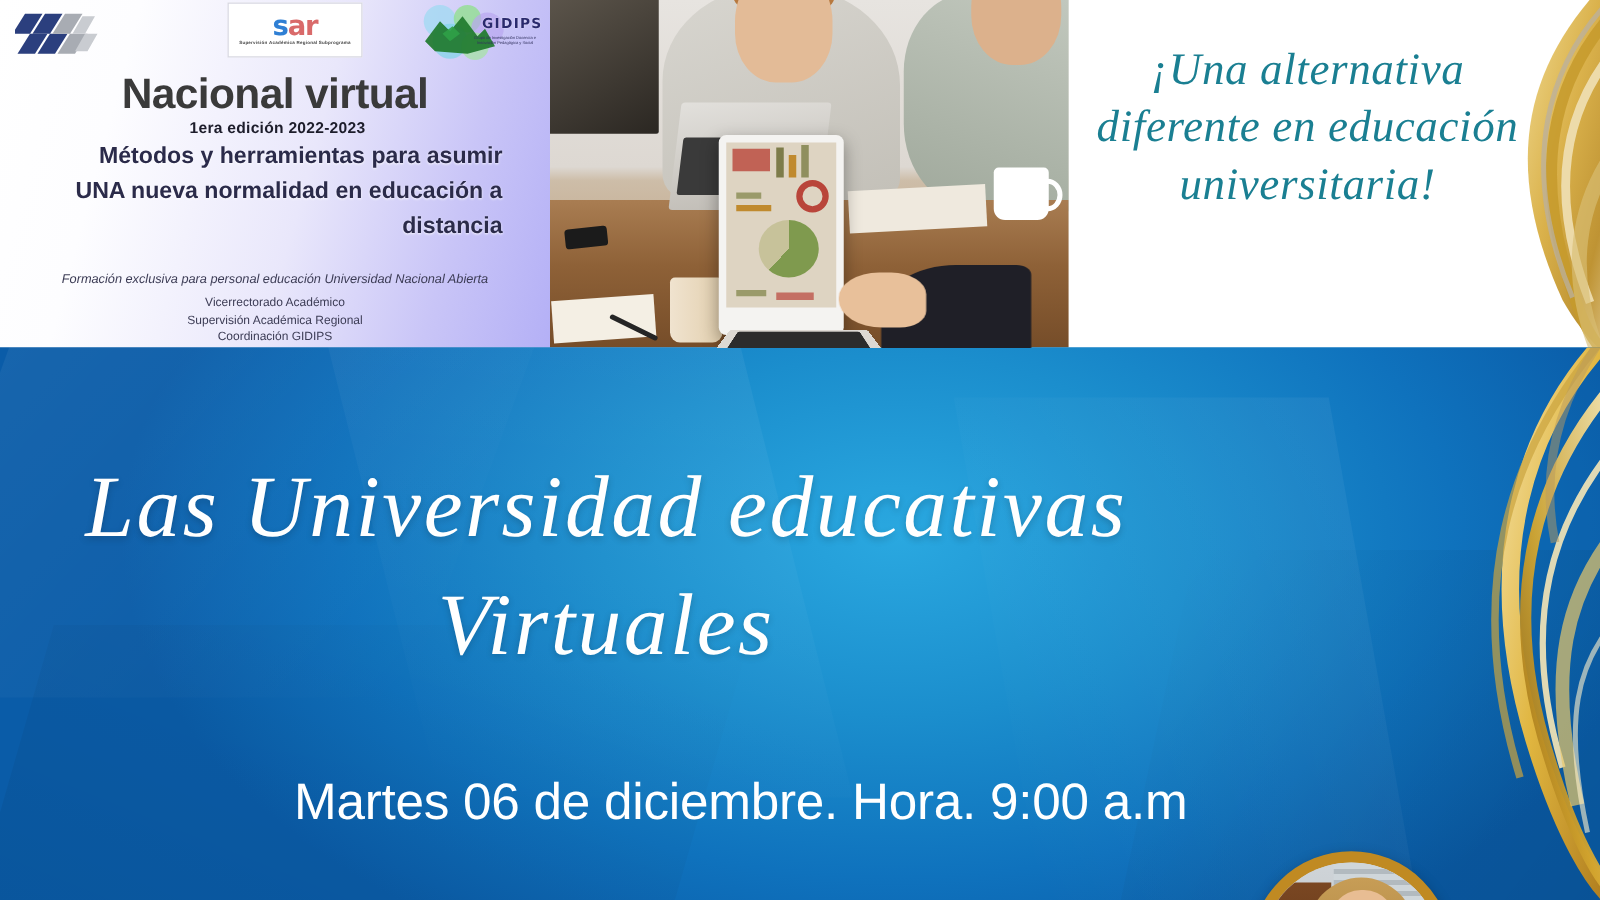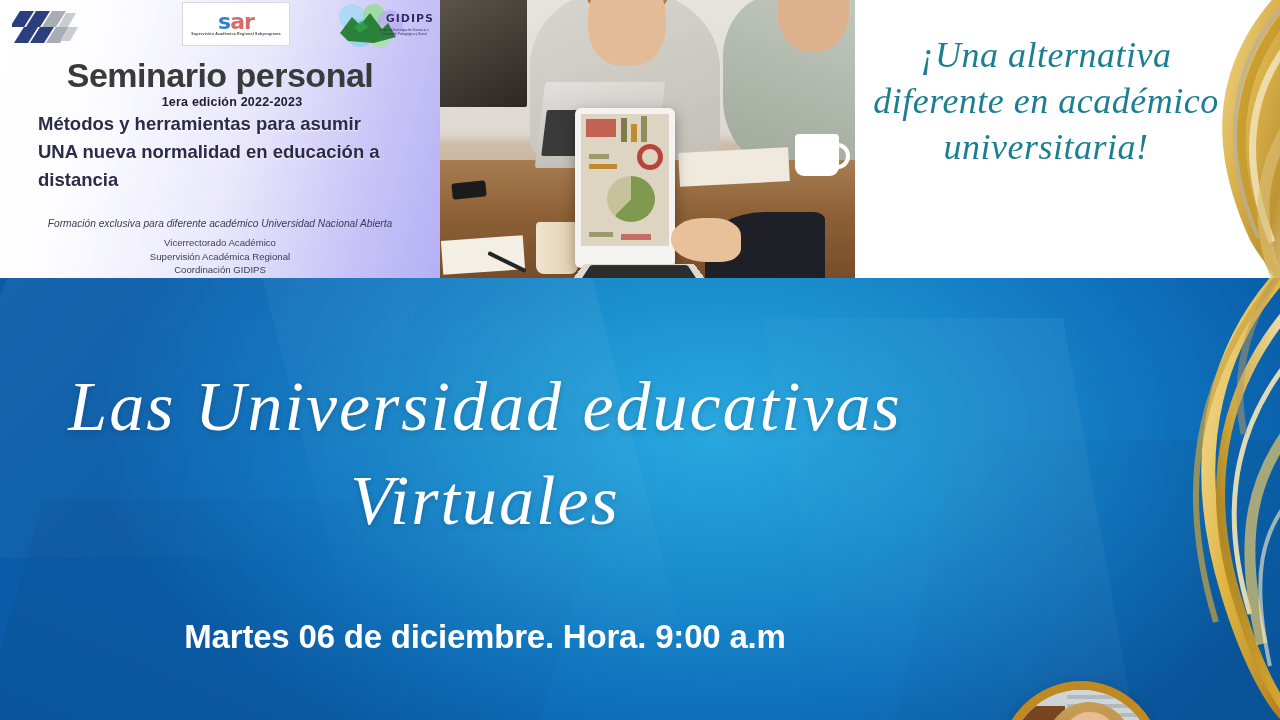--- a/index.html
+++ b/index.html
@@ -32,25 +32,25 @@
   .logo-gidips { position:absolute; left:330px; top:1px; width:106px; height:46px; }
   .gid-text { position:absolute; right:2px; top:9px; font-family:"DejaVu Sans", sans-serif; font-weight:bold; font-size:11px; color:#2a2a6e; letter-spacing:1px; text-shadow:0 0 1px #fff; }
   .gid-sub { position:absolute; right:2px; top:25px; font-size:3.2px; color:#33335f; line-height:4px; text-align:center; width:60px; }
 
   .b-title {
     position:absolute; left:0; top:56px; width:440px; text-align:center;
     font-family:"Liberation Sans", sans-serif; font-weight:bold; font-size:34px;
     color:#3a3a3a; letter-spacing:-.5px;
   }
   .b-edition {
-    position:absolute; left:12px; top:95px; width:440px; text-align:center;
+    position:absolute; left:2px; top:95px; width:440px; text-align:center;
     font-weight:bold; font-size:12.5px; color:#1d1d2b; letter-spacing:.2px;
   }
   .b-sub {
-    position:absolute; left:38px; top:110px; width:364px; text-align:left;
+    position:absolute; left:38px; top:110px; width:364px; text-align:right;
     font-size:18.5px; font-weight:600; line-height:28px; color:#2b2b4a;
     text-shadow:0 1px 2px rgba(255,255,255,.9);
   }
   .b-formacion {
     position:absolute; left:20px; top:218px; width:400px; text-align:center;
     font-style:italic; font-size:10.2px; color:#3c3c55;
   }
   .b-org {
     position:absolute; left:20px; top:236px; width:400px; text-align:center;
     font-size:9.6px; line-height:13.5px; color:#3c3c55;
@@ -114,22 +114,22 @@
   .facet-d { position:absolute; right:180px; top:40px; width:300px; height:420px; background:linear-gradient(250deg,rgba(255,255,255,.05),rgba(255,255,255,0)); transform:skewX(10deg); }
   .facet-e { position:absolute; right:-60px; bottom:-60px; width:420px; height:340px; background:linear-gradient(300deg,rgba(0,0,0,.12),rgba(0,0,0,0)); transform:skewX(-12deg); }
 
   .main-title {
     position:absolute; left:20px; top:82px; width:930px; text-align:center;
     font-family:"Liberation Serif", serif; font-style:italic; font-weight:400;
     font-size:70px; line-height:94px; color:#fff; letter-spacing:2px;
     text-shadow:0 2px 6px rgba(0,0,0,.18);
   }
   .date-line {
-    position:absolute; left:20px; top:340px; width:930px; text-align:center;
-    font-family:"Liberation Sans", sans-serif; font-weight:bold; font-size:33px;
+    position:absolute; left:20px; top:340px; width:930px; text-align:right;
+    font-family:"Liberation Sans", sans-serif; font-weight:normal; font-size:41px;
     color:#ffffff; letter-spacing:-.2px;
   }
 
   .portrait {
     position:absolute; left:1000px; top:403px; width:162px; height:162px;
     border-radius:50%; border:9px solid #c08a22; overflow:hidden; background:#cfd3d6;
     box-shadow:0 3px 10px rgba(0,0,0,.25);
   }
   .pt-wall { position:absolute; inset:0; background:linear-gradient(180deg,#cfd4d8 0%,#c2c8cc 58%,#8d9398 100%); }
   .pt-blinds { position:absolute; right:0; top:0; width:86px; height:96px;
@@ -174,24 +174,24 @@
             <circle cx="30" cy="30" r="14" fill="#7fd4e8" opacity=".7"></circle>
             <circle cx="50" cy="34" r="11" fill="#a4e4a0" opacity=".7"></circle>
             <path d="M10 30 L22 14 L30 22 L40 10 L52 26 L58 20 L66 34 L44 40 L18 38 Z" fill="#1f7a2e" opacity=".92"></path>
             <path d="M24 24 L32 18 L38 24 L30 30 Z" fill="#2fa047" opacity=".9"></path>
           </svg>
           <div class="gid-text">GIDIPS</div>
           <div class="gid-sub">Grupo de Investigación Docencia e Innovación Pedagógica y Social</div>
         </div>
       </div>
 
-      <div class="b-title">Seminario personal</div>
+      <div class="b-title">Nacional virtual</div>
       <div class="b-edition">1era edición 2022-2023</div>
       <div class="b-sub">Métodos y herramientas para asumir UNA nueva normalidad en educación a distancia</div>
-      <div class="b-formacion">Formación exclusiva para diferente académico Universidad Nacional Abierta</div>
+      <div class="b-formacion">Formación exclusiva para personal educación Universidad Nacional Abierta</div>
       <div class="b-org" style="white-space:pre-line;">Vicerrectorado Académico
 Supervisión Académica Regional
 Coordinación GIDIPS</div>
     </div>
 
     <div class="b-photo">
       <div class="ph-wall"></div>
       <div class="ph-frame"></div>
       <div class="ph-person-a"></div>
       <div class="ph-hair-a"></div>
@@ -244,21 +244,21 @@
               <stop offset="100%" stop-color="#f3e6c6"></stop>
             </linearGradient>
           </defs>
           <path d="M150 -10 C 80 60, 60 140, 110 250 C 130 285, 150 300, 160 300 L160 -10 Z" fill="url(#gtop)" opacity=".92"></path>
           <path d="M160 10 C 100 70, 82 150, 124 260 C 136 290, 150 300, 160 300" stroke="#c69a2c" stroke-width="9" fill="none" opacity=".85"></path>
           <path d="M160 40 C 112 92, 96 160, 132 252" stroke="#efe0b5" stroke-width="7" fill="none" opacity=".9"></path>
           <path d="M158 0 C 96 58, 74 142, 118 248" stroke="#b9b0a0" stroke-width="4" fill="none" opacity=".75"></path>
           <path d="M160 120 C 120 170, 112 230, 140 296" stroke="#d9bf74" stroke-width="12" fill="none" opacity=".65"></path>
         </svg>
       </div>
-      <div class="b-tagline">¡Una alternativa diferente en académico universitaria!</div>
+      <div class="b-tagline">¡Una alternativa diferente en educación universitaria!</div>
     </div>
   </div>
 
   <div class="blue">
     <div class="facet-a"></div>
     <div class="facet-b"></div>
     <div class="facet-c"></div>
     <div class="facet-d"></div>
     <div class="facet-e"></div>
 

